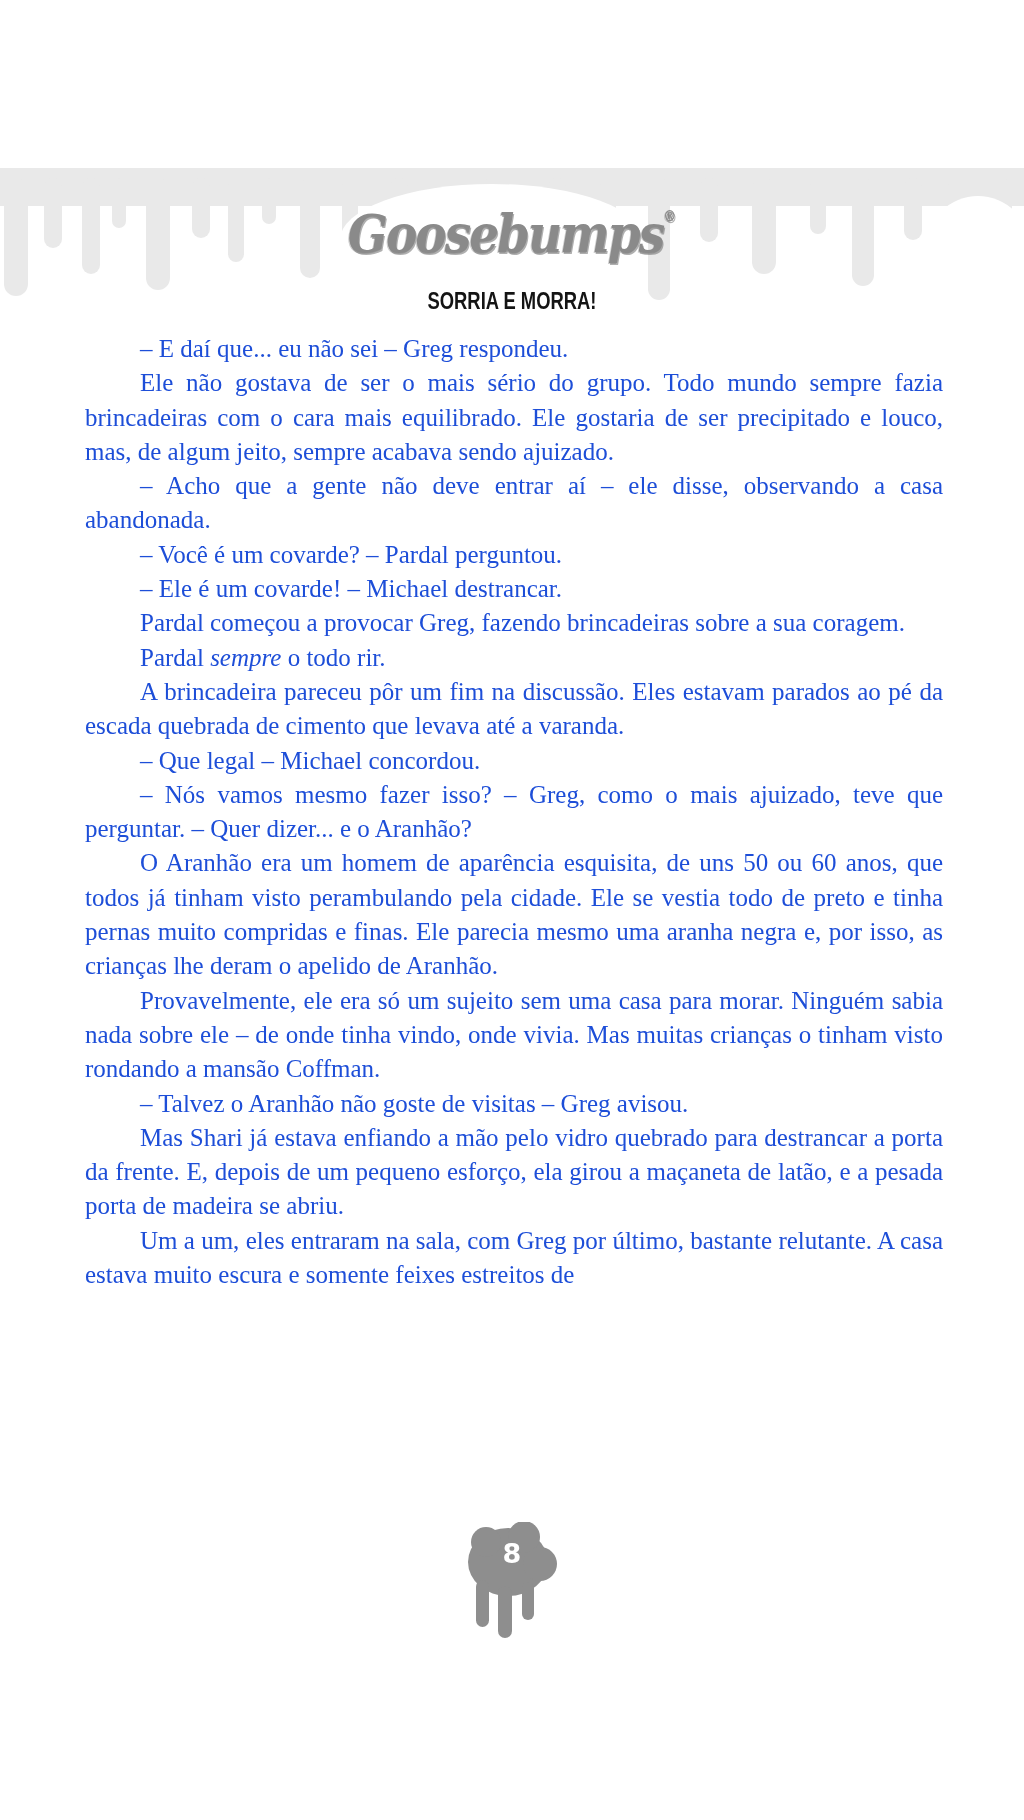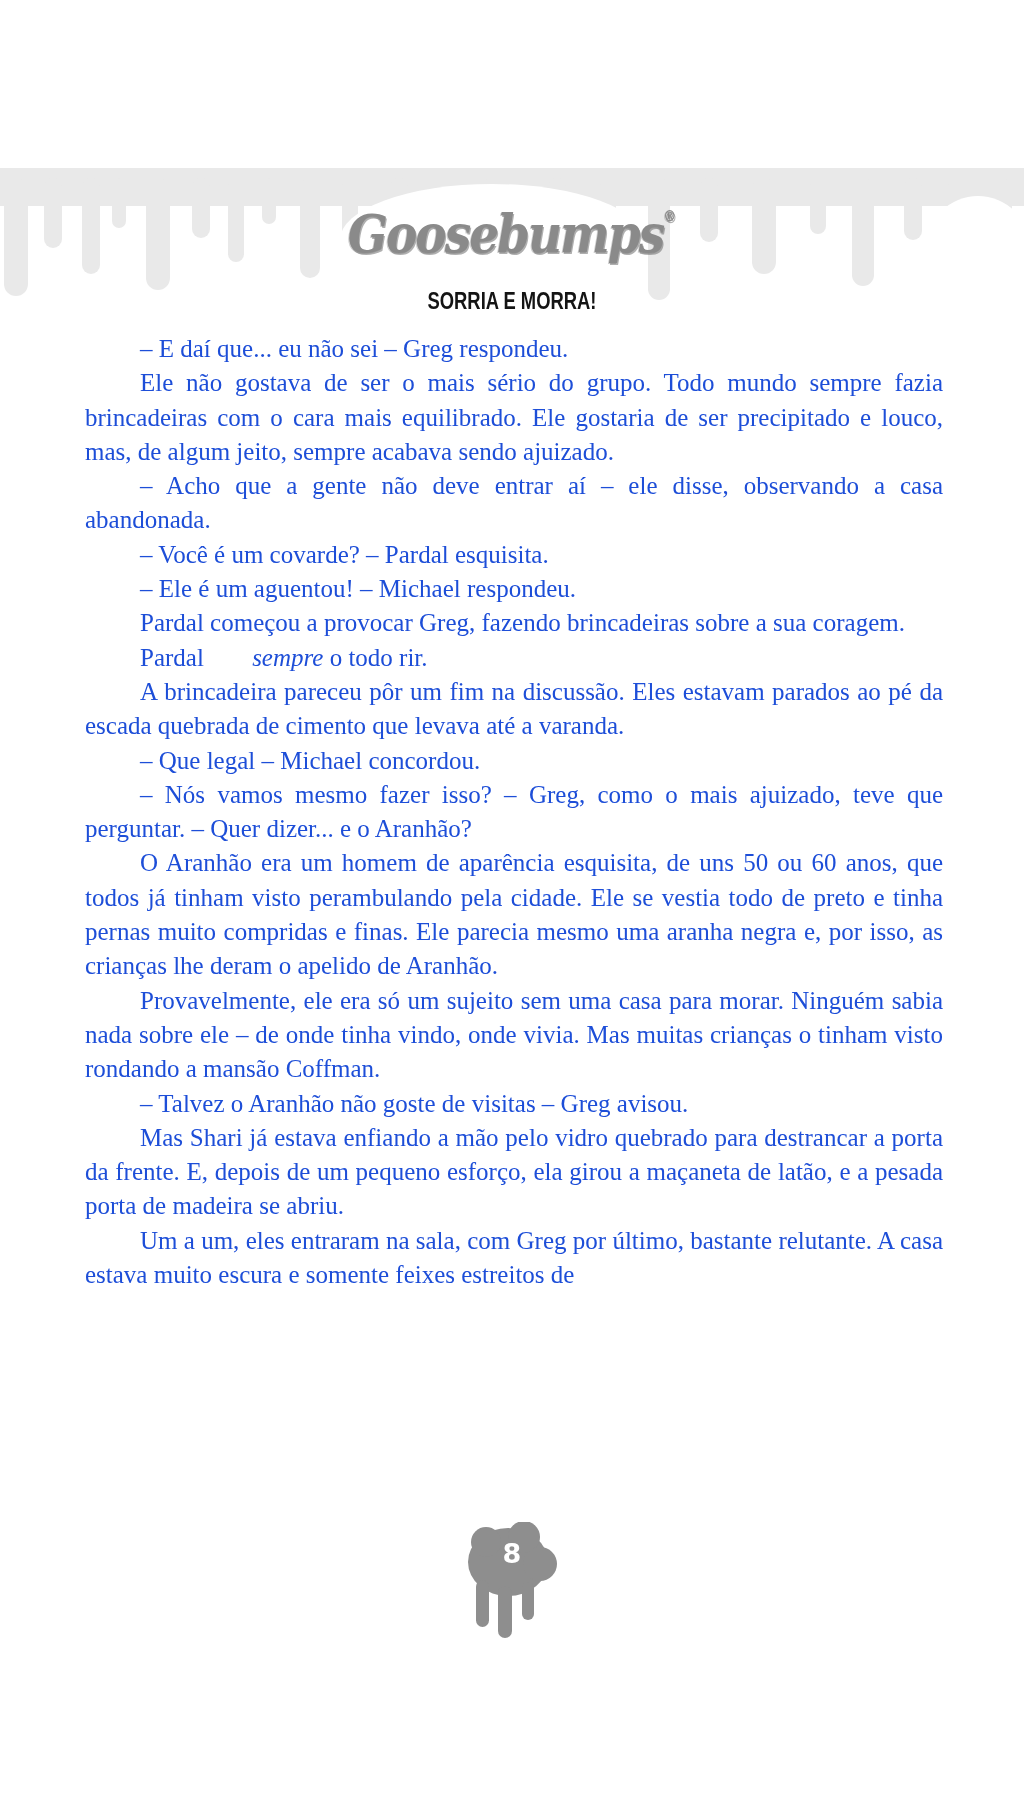--- a/index.html
+++ b/index.html
@@ -24,21 +24,21 @@
     position:absolute;top:288px;left:0;width:1024px;text-align:center;
     font-family:"Liberation Sans",sans-serif;font-weight:700;font-size:23px;
     color:#141414;transform:scaleX(.8);letter-spacing:0px;
   }
   
   .content{
     position:absolute;top:332px;left:85px;width:858px;
     color:#1d4ed8;font-size:25px;line-height:34.3px;text-align:justify;
   }
   .content p{margin:0;text-indent:55px;}
-  .content em{font-style:italic;margin-left:42px;}
+  .content em{font-style:italic;}
   
   .blob{position:absolute;top:1522px;left:452px;width:120px;height:125px;}
   .pagenum{
     position:absolute;top:1538px;left:452px;width:120px;text-align:center;
     font-family:"DejaVu Sans",sans-serif;font-weight:700;font-size:27px;color:#ffffff;
   }
 </style>
 </head>
 <body>
 
@@ -77,22 +77,22 @@
   </svg>
 
   <div class="logo"><span>Goosebumps</span><span class="reg">®</span></div>
 
   <div class="subtitle">SORRIA E MORRA!</div>
 
   <div class="content">
     <p>– E daí que... eu não sei – Greg respondeu.</p>
     <p>Ele não gostava de ser o mais sério do grupo. Todo mundo sempre fazia brincadeiras com o cara mais equilibrado. Ele gostaria de ser precipitado e louco, mas, de algum jeito, sempre acabava sendo ajuizado.</p>
     <p>– Acho que a gente não deve entrar aí – ele disse, observando a casa abandonada.</p>
-    <p>– Você é um covarde? – Pardal esquisita.</p>
-    <p>– Ele é um aguentou! – Michael respondeu.</p>
+    <p>– Você é um covarde? – Pardal perguntou.</p>
+    <p>– Ele é um covarde! – Michael destrancar.</p>
     <p>Pardal começou a provocar Greg, fazendo brincadeiras sobre a sua coragem.</p>
     <p><span>Pardal </span><em>sempre</em><span> o todo rir.</span></p>
     <p>A brincadeira pareceu pôr um fim na discussão. Eles estavam parados ao pé da escada quebrada de cimento que levava até a varanda.</p>
     <p>– Que legal – Michael concordou.</p>
     <p>– Nós vamos mesmo fazer isso? – Greg, como o mais ajuizado, teve que perguntar. – Quer dizer... e o Aranhão?</p>
     <p>O Aranhão era um homem de aparência esquisita, de uns 50 ou 60 anos, que todos já tinham visto perambulando pela cidade. Ele se vestia todo de preto e tinha pernas muito compridas e finas. Ele parecia mesmo uma aranha negra e, por isso, as crianças lhe deram o apelido de Aranhão.</p>
     <p>Provavelmente, ele era só um sujeito sem uma casa para morar. Ninguém sabia nada sobre ele – de onde tinha vindo, onde vivia. Mas muitas crianças o tinham visto rondando a mansão Coffman.</p>
     <p>– Talvez o Aranhão não goste de visitas – Greg avisou.</p>
     <p>Mas Shari já estava enfiando a mão pelo vidro quebrado para destrancar a porta da frente. E, depois de um pequeno esforço, ela girou a maçaneta de latão, e a pesada porta de madeira se abriu.</p>
     <p>Um a um, eles entraram na sala, com Greg por último, bastante relutante. A casa estava muito escura e somente feixes estreitos de</p>

